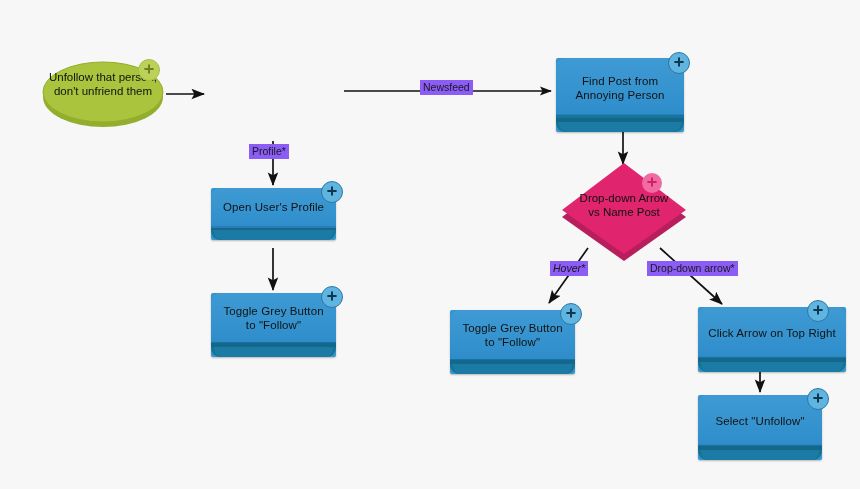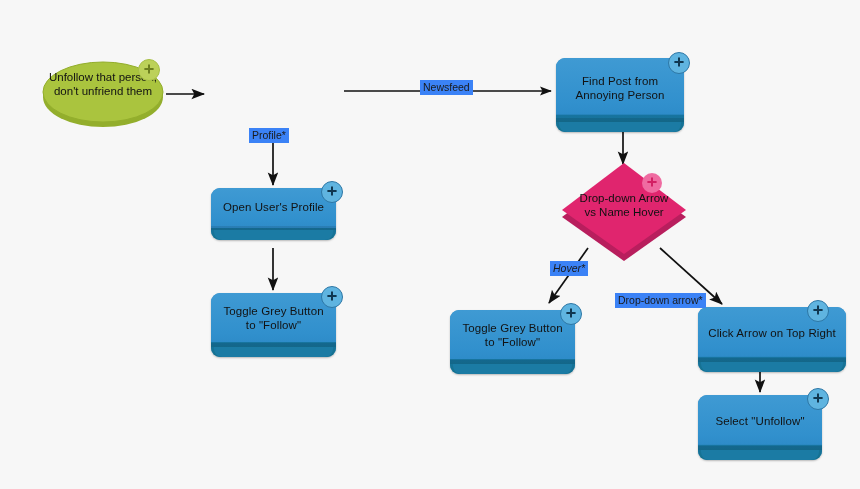--- a/index.html
+++ b/index.html
@@ -26,21 +26,21 @@
     width: 860px;
     height: 489px;
     pointer-events: none;
   }
   .node {
     position: absolute;
     box-sizing: border-box;
   }
   
   .proc {
-    border-radius: 9px;
+    border-radius: 2px;
     background: #3593ce;
     box-shadow: 0 1px 2px rgba(0,0,0,0.25);
   }
   .proc .face {
     position: absolute;
     left: 0; top: 0; right: 0; bottom: 0;
     border-radius: 9px;
     background: linear-gradient(180deg, #3f9ad3 0%, #3190cd 62%, #2e8cc9 76%, #17749f 77%, #15718c 100%);
     overflow: hidden;
   }
@@ -121,21 +121,21 @@
     border-radius: 50%;
     z-index: 6;
     display: flex;
     align-items: center;
     justify-content: center;
   }
   .badge svg { display: block; }
   
   .edge-label {
     position: absolute;
-    background: #3b82f6;
+    background: #8b5cf6;
     color: #1a1a1a;
     font-size: 10.5px;
     line-height: 13px;
     padding: 1px 3px;
     white-space: nowrap;
     z-index: 5;
   }
 </style>
 </head>
 <body>
@@ -233,21 +233,21 @@
         <path d="M6 1.4h2v3.6h3.6v2H8v3.6H6V7H2.4V5H6z" fill="#103750"></path>
       </svg>
     </div>
   </div>
 
   <div class="node decision" style="left:558px; top:162px; width:132px; height:100px;">
     <svg class="dface" viewBox="0 0 132 100" xmlns="http://www.w3.org/2000/svg">
       <path d="M66 9 L128 55 L66 99 L4 55 Z" fill="#b81e5d"></path>
       <path d="M66 1 L128 48 L66 92 L4 48 Z" fill="#e0256e"></path>
     </svg>
-    <div class="dlabel">Drop-down Arrow vs Name Hover</div>
+    <div class="dlabel">Drop-down Arrow vs Name Post</div>
     <div class="badge" style="left:84px; top:11px; background:#ef6ba1;">
       <svg width="14" height="14" viewBox="0 0 14 14" xmlns="http://www.w3.org/2000/svg">
         <path d="M6 1.4h2v3.6h3.6v2H8v3.6H6V7H2.4V5H6z" fill="#d21f63"></path>
       </svg>
     </div>
   </div>
 
   <div class="node proc" style="left:450px; top:310px; width:125px; height:64px;">
     <div class="face">
       <div class="lip"></div>
@@ -282,19 +282,19 @@
     <div class="label">Select "Unfollow"</div>
     <div class="badge" style="left:109px; top:-7px; background:#5fb4e0; border:1px solid #2d77a6;">
       <svg width="14" height="14" viewBox="0 0 14 14" xmlns="http://www.w3.org/2000/svg">
         <path d="M6 1.4h2v3.6h3.6v2H8v3.6H6V7H2.4V5H6z" fill="#103750"></path>
       </svg>
     </div>
   </div>
 
   <div class="edge-label" style="left:420px; top:80px;">Newsfeed</div>
 
-  <div class="edge-label" style="left:249px; top:128px;">Profile*</div>
+  <div class="edge-label" style="left:249px; top:144px;">Profile*</div>
 
   <div class="edge-label" style="left:550px; top:261px;font-style:italic;">Hover*</div>
 
-  <div class="edge-label" style="left:615px; top:261px;margin-top:32px;">Drop-down arrow*</div>
+  <div class="edge-label" style="left:647px; top:261px;">Drop-down arrow*</div>
 
 </div>
 
 </body></html>

